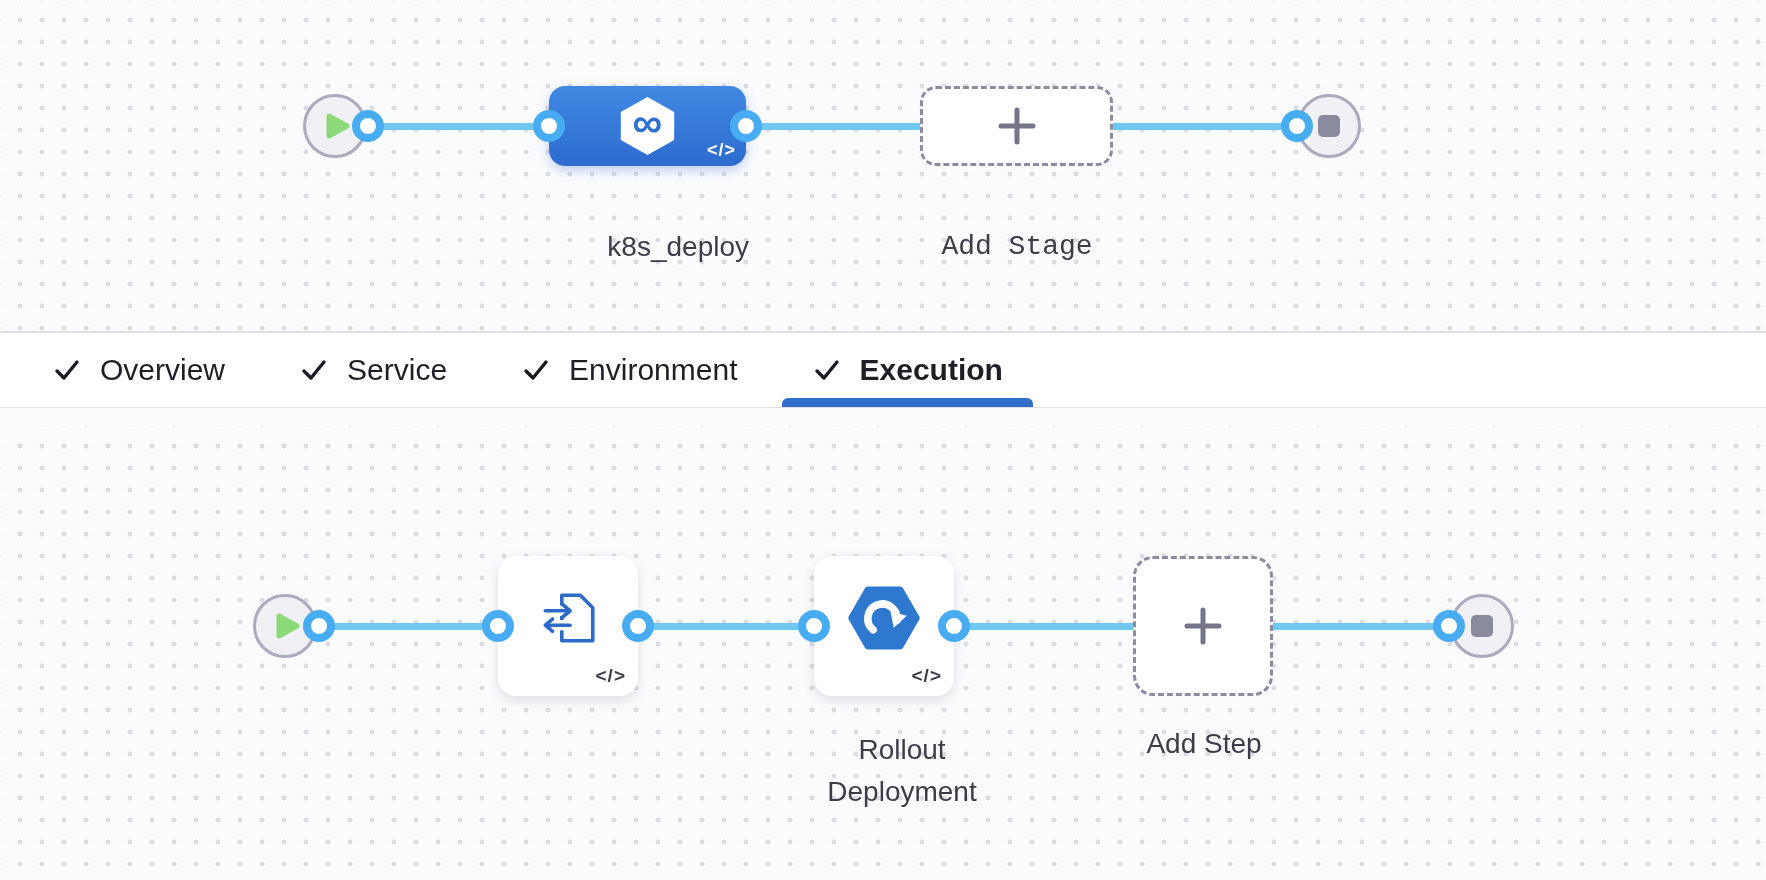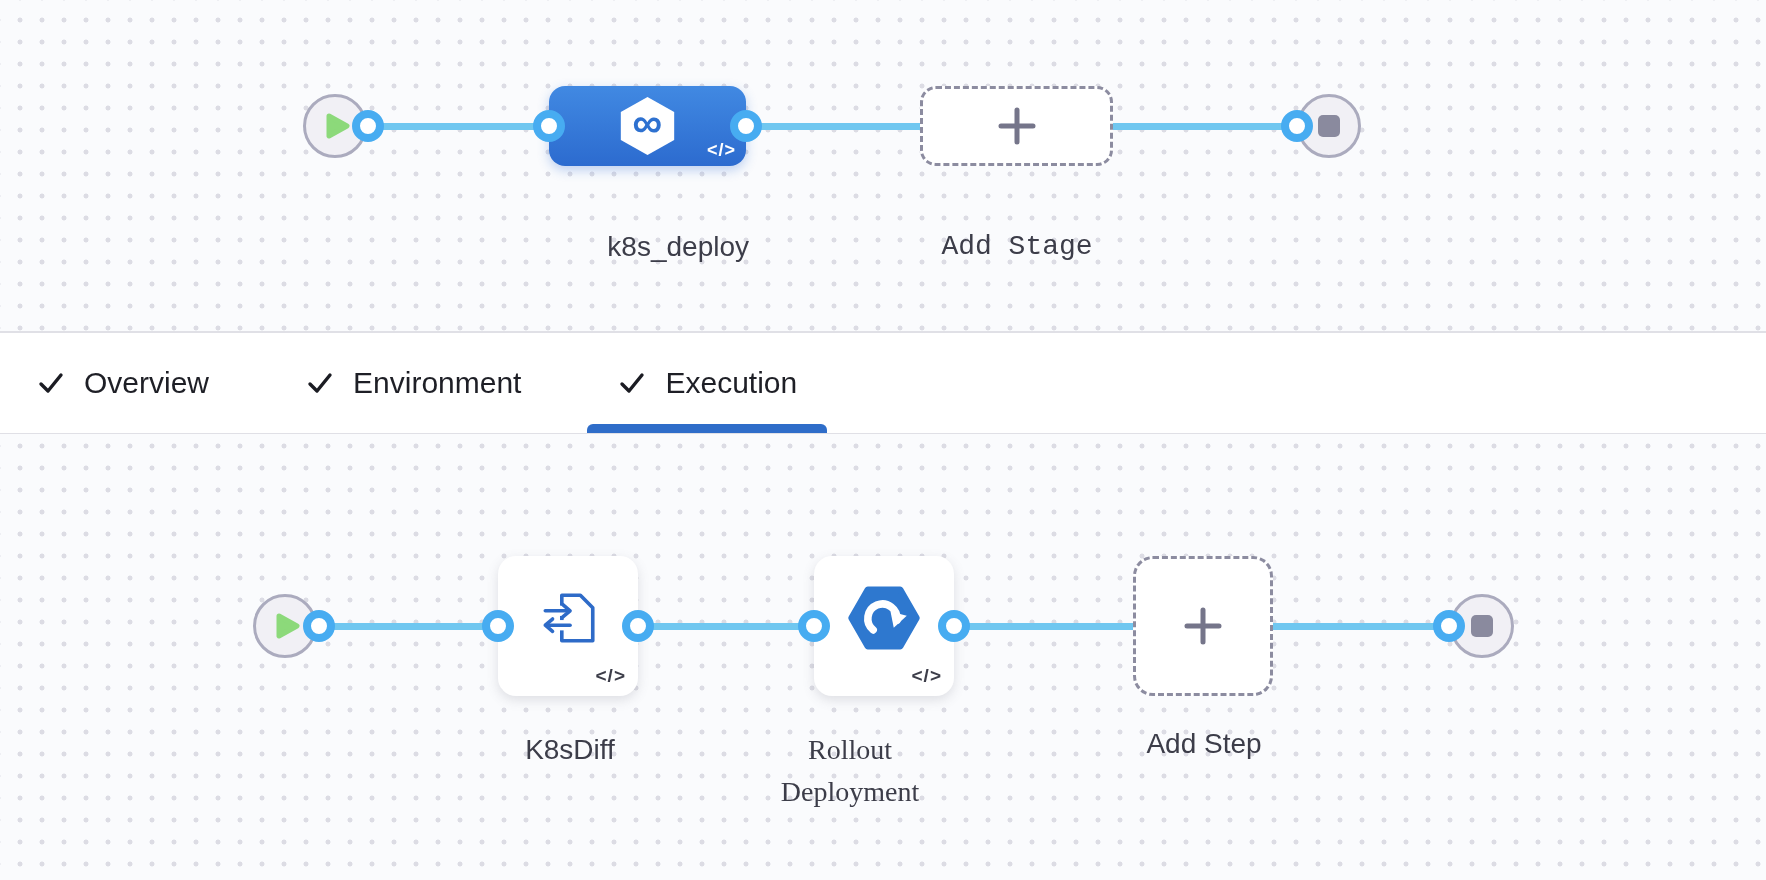--- a/index.html
+++ b/index.html
@@ -62,30 +62,30 @@
     box-shadow:0 4px 12px rgba(96,97,112,.18); z-index:2; cursor:pointer;
   }
   .step-node .step-icon { position:absolute; left:50%; top:44%; transform:translate(-50%,-50%); }
 
   .node-label {
     position:absolute; width:204px; text-align:center; font-size:28px;
     color:var(--label,#3C3D49); line-height:42px; z-index:2;
   }
 
   .tab-bar {
-    position:absolute; left:0; top:331px; width:1766px; height:103px; background:#fff;
+    position:absolute; left:0; top:331px; width:1766px; height:77px; background:#fff;
     border-top:2px solid var(--tabbar-border,#E0E0E6);
     border-bottom:1px solid var(--tabbar-border,#E0E0E6);
-    display:flex; align-items:center; padding-left:36px; gap:96px; z-index:4;
+    display:flex; align-items:center; padding-left:52px; gap:74px; z-index:4;
   }
   .tab {
     position:relative; height:100%; display:flex; align-items:center; gap:18px;
     font-size:30px; color:var(--tab-text,#1E1F26); cursor:pointer; white-space:nowrap;
   }
-  .tab.active span { font-weight:400;text-align:right; }
+  .tab.active span { font-weight:700;text-align:right; }
   .tab.active::after {
     content:""; position:absolute; left:-30px; right:-30px; bottom:0; height:9px;
     background:var(--underline,#2F6DC9); border-radius:6px 6px 0 0;
   }
   .check { flex:0 0 auto; }
 </style>
 </head>
 <body>
 
 <div class="app">
@@ -123,20 +123,26 @@
     <div class="node-label" style="left:545px; top:226px;text-align:right;">k8s_deploy</div>
     <div class="node-label" style="left:915px; top:226px;font-family:Liberation Mono, monospace;">Add Stage</div>
   </div>
 
   <div class="tab-bar">
     <div class="tab">
       <svg class="check" width="30" height="30" viewBox="0 0 30 30">
           <polyline points="5,16 12,23 25,7" fill="none" stroke="#1B1C23" stroke-width="3.4" stroke-linecap="round" stroke-linejoin="round"></polyline>
         </svg>
       <span>Overview</span>
+    </div>
+    <div class="tab">
+      <svg class="check" width="30" height="30" viewBox="0 0 30 30">
+          <polyline points="5,16 12,23 25,7" fill="none" stroke="#1B1C23" stroke-width="3.4" stroke-linecap="round" stroke-linejoin="round"></polyline>
+        </svg>
+      <span>Service</span>
     </div>
     <div class="tab">
       <svg class="check" width="30" height="30" viewBox="0 0 30 30">
           <polyline points="5,16 12,23 25,7" fill="none" stroke="#1B1C23" stroke-width="3.4" stroke-linecap="round" stroke-linejoin="round"></polyline>
         </svg>
       <span>Environment</span>
     </div>
     <div class="tab active">
       <svg class="check" width="30" height="30" viewBox="0 0 30 30">
           <polyline points="5,16 12,23 25,7" fill="none" stroke="#1B1C23" stroke-width="3.4" stroke-linecap="round" stroke-linejoin="round"></polyline>
@@ -185,18 +191,17 @@
       <svg width="44" height="44" viewBox="0 0 44 44">
         <path d="M22 6 V38 M6 22 H38" stroke="var(--plus,#75758A)" stroke-width="5" stroke-linecap="round"></path>
       </svg>
     </div>
 
     <div class="port" style="left:1433px; top:184px;"></div>
     <div class="terminal" style="left:1450px; top:168px;">
       <div class="stop-sq"></div>
     </div>
 
-    <div class="node-label" style="left:468px; top:303px;">K8sDiff</div>
-    <div class="node-label" style="left:748px; top:303px;font-family:Liberation Serif, serif;">Rollout Deployment</div>
+    <div class="node-label" style="left:800px; top:303px;">Rollout Deployment</div>
     <div class="node-label" style="left:1102px; top:297px;">Add Step</div>
   </div>
 
 </div>
 
 </body></html>

